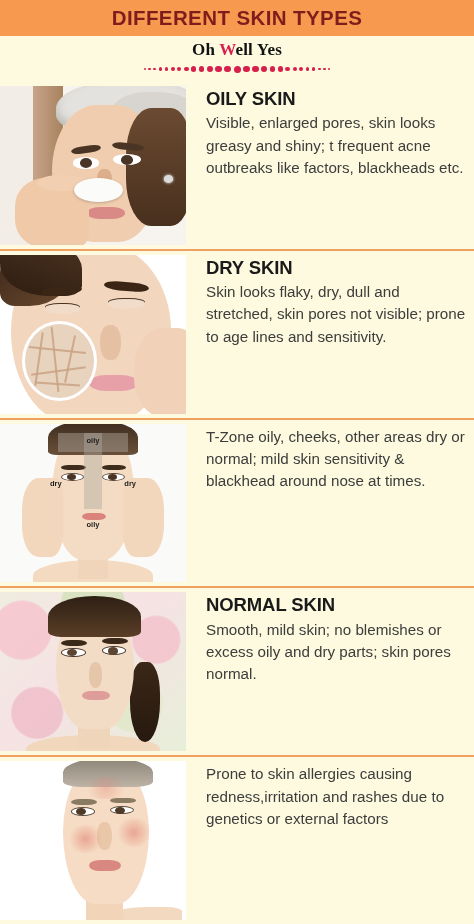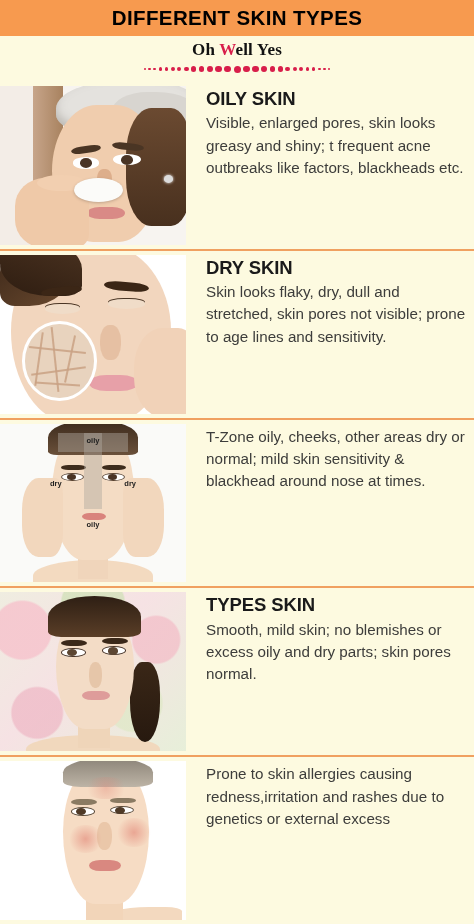--- a/index.html
+++ b/index.html
@@ -23,21 +23,21 @@
   
   .banner {
     height:36px;
     background:#F79A4F;
     display:flex;
     align-items:center;
     justify-content:center;
     flex:0 0 auto;
   }
   .banner-title {
-    color:#000000;
+    color:#7f1d1d;
     font-size:20.5px;
     font-weight:bold;
     letter-spacing:0.4px;
     white-space:nowrap;
   }
 
   .brand-zone {
     flex:0 0 auto;
     height:46px;
     background:#FDFAE0;
@@ -475,21 +475,21 @@
           <span class="brow browR"></span>
           <span class="eye eyeL"></span>
           <span class="eye eyeR"></span>
           <span class="pupil pupL"></span>
           <span class="pupil pupR"></span>
           <span class="nose"></span>
           <span class="lips"></span>
         </div>
       </div>
       <div class="text-cell">
-        <div class="row-title">TYPES SKIN</div>
+        <div class="row-title">NORMAL SKIN</div>
         <div class="row-desc">Smooth, mild skin; no blemishes or excess oily and dry parts; skin pores normal.</div>
       </div>
     </div>
 
     <div class="row">
       <div class="photo-cell">
         <div class="photo p5">
           <span class="skin shoulder"></span>
           <span class="skin neck"></span>
           <span class="face"></span>
@@ -501,18 +501,18 @@
           <span class="brow browR"></span>
           <span class="eye eyeL"></span>
           <span class="eye eyeR"></span>
           <span class="pupil pupL"></span>
           <span class="pupil pupR"></span>
           <span class="nose"></span>
           <span class="lips"></span>
         </div>
       </div>
       <div class="text-cell">
-        <div class="row-desc">Prone to skin allergies causing redness,irritation and rashes due to genetics or external excess</div>
+        <div class="row-desc">Prone to skin allergies causing redness,irritation and rashes due to genetics or external factors</div>
       </div>
     </div>
 
   </div>
 </div>
 
 </body></html>

